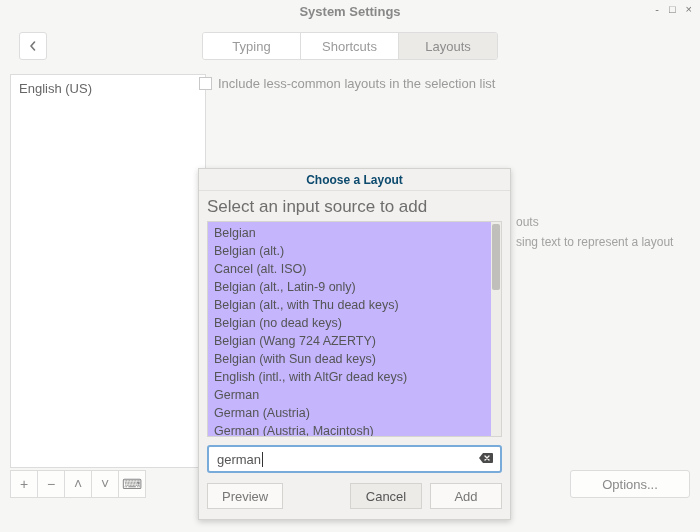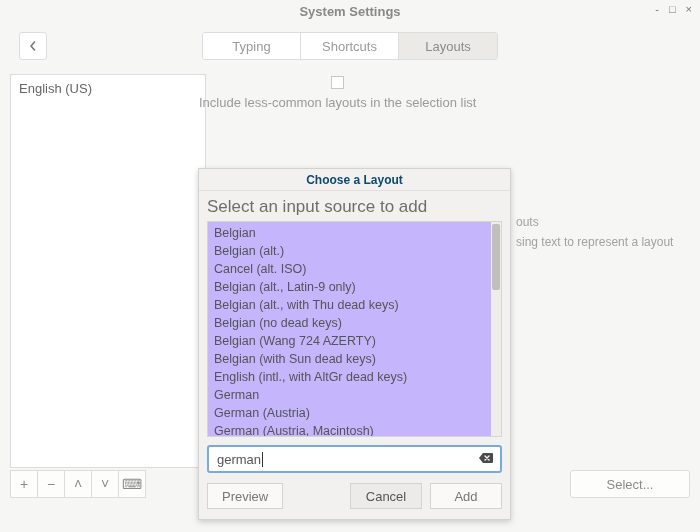--- a/index.html
+++ b/index.html
@@ -110,21 +110,20 @@
     font-size: 14px;
   }
   
   .include-row {
     position: absolute;
     left: 199px; top: 6px;
     display: flex;
     align-items: center;
     color: #9a9a9a;
     gap: 6px;
-    flex-direction: column;
   }
   .include-row .chk {
     width: 13px; height: 13px;
     border: 1px solid #c8c8c8;
     background: #fff;
   }
   .hint-text {
     position: absolute;
     left: 516px; top: 142px;
     color: #a2a2a2;
@@ -304,21 +303,21 @@
     <div class="chk"></div>
     <span>Include less-common layouts in the selection list</span>
   </div>
 
   <div class="hint-text">
     <span>outs</span>
     <span class="l2">sing text to represent a layout</span>
   </div>
 
   <div class="reset-btn">Reset to Defaults</div>
-  <div class="options-btn">Select...</div>
+  <div class="options-btn">Options...</div>
 
   <div class="dialog">
     <div class="dialog-title">Choose a Layout</div>
     <div class="dialog-sub">Select an input source to add</div>
     <div class="layout-list">
       <div class="items">
         <div class="li">Belgian</div>
         <div class="li">Belgian (alt.)</div>
         <div class="li">Cancel (alt. ISO)</div>
         <div class="li">Belgian (alt., Latin-9 only)</div>

